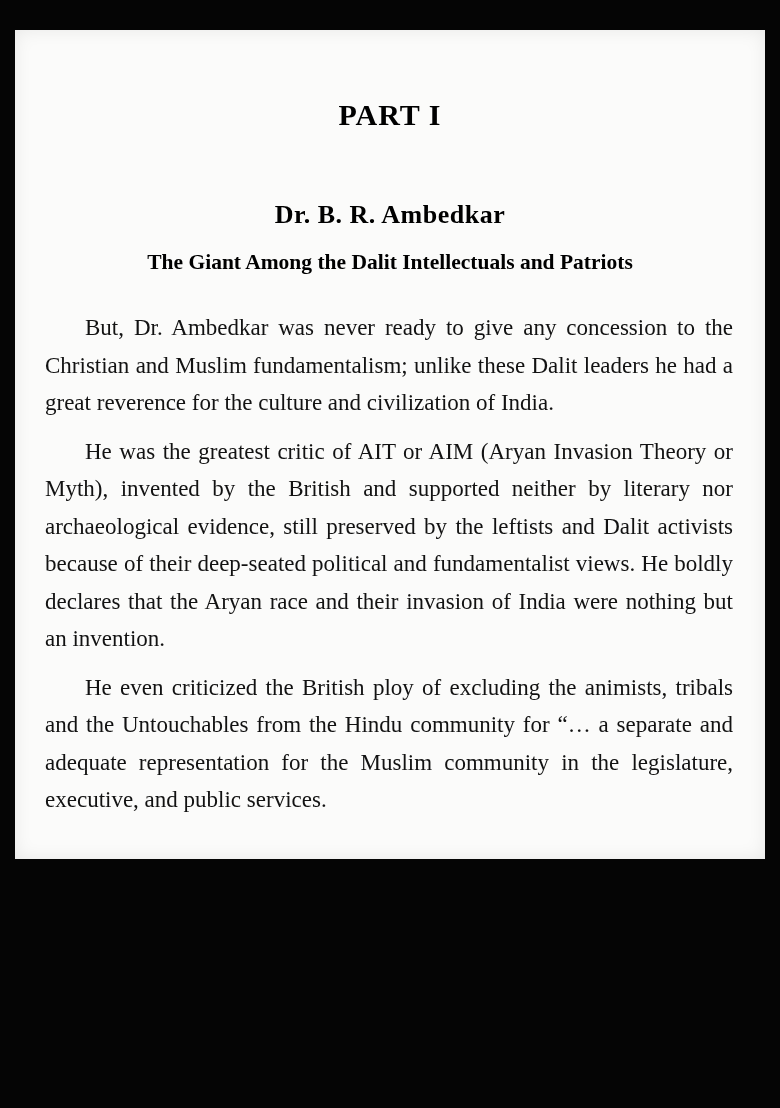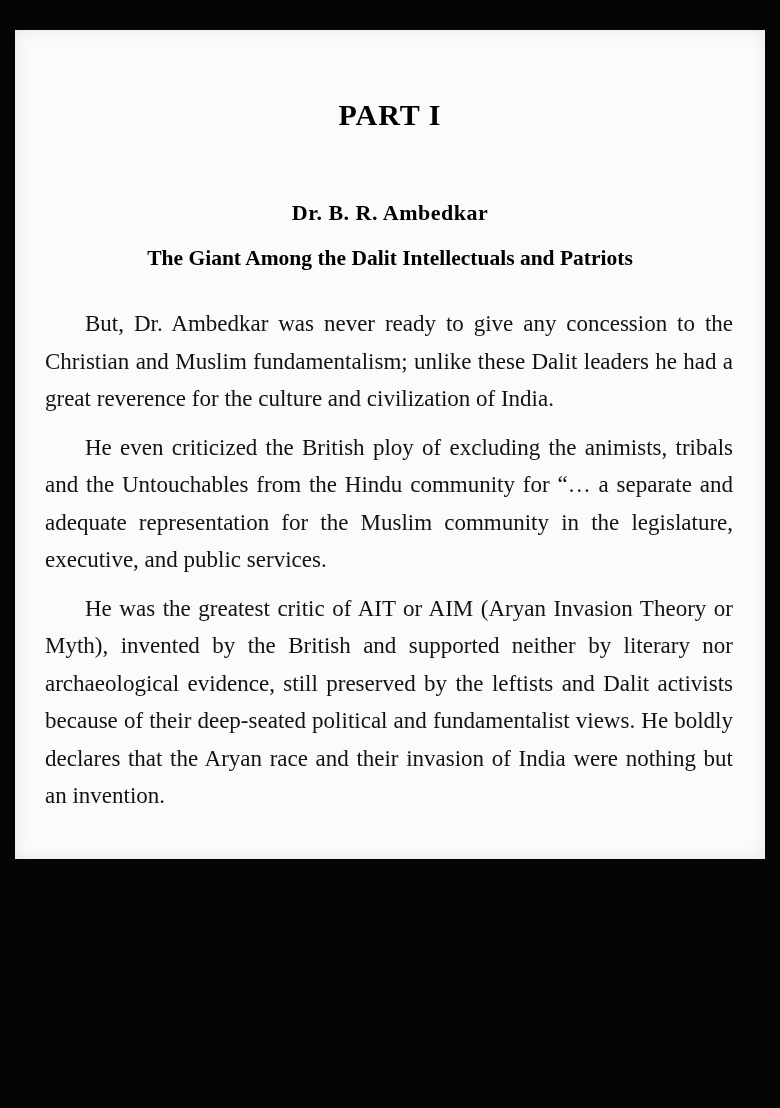--- a/index.html
+++ b/index.html
@@ -36,21 +36,21 @@
     text-align: center;
     font-size: 30px;
     font-weight: bold;
     letter-spacing: 1px;
     color: #000;
   }
   .chapter-title {
     margin: 0;
     padding-top: 68px;
     text-align: center;
-    font-size: 22px;
+    font-size: 26px;
     font-weight: bold;
     letter-spacing: 0.5px;
     color: #000;
   }
   .chapter-subtitle {
     margin: 8px;
     padding-top: 12px;
     text-align: center;
     font-size: 21.5px;
     font-weight: bold;
@@ -75,16 +75,16 @@
 
 <div class="page">
   <h1 class="part-title">PART I</h1>
 
   <h2 class="chapter-title">Dr. B. R. Ambedkar</h2>
 
   <h3 class="chapter-subtitle">The Giant Among the Dalit Intellectuals and Patriots</h3>
 
   <div class="body-text">
     <p>But, Dr. Ambedkar was never ready to give any concession to the Christian and Muslim fundamentalism; unlike these Dalit leaders he had a great reverence for the culture and civilization of India.</p>
+    <p>He was the greatest critic of AIT or AIM (Aryan Invasion Theory or Myth), invented by the British and supported neither by literary nor archaeological evidence, still preserved by the leftists and Dalit activists because of their deep-seated political and fundamentalist views. He boldly declares that the Aryan race and their invasion of India were nothing but an invention.</p>
     <p>He even criticized the British ploy of excluding the animists, tribals and the Untouchables from the Hindu community for “… a separate and adequate representation for the Muslim community in the legislature, executive, and public services.</p>
-    <p>He was the greatest critic of AIT or AIM (Aryan Invasion Theory or Myth), invented by the British and supported neither by literary nor archaeological evidence, still preserved by the leftists and Dalit activists because of their deep-seated political and fundamentalist views. He boldly declares that the Aryan race and their invasion of India were nothing but an invention.</p>
   </div>
 </div>
 
 </body></html>

